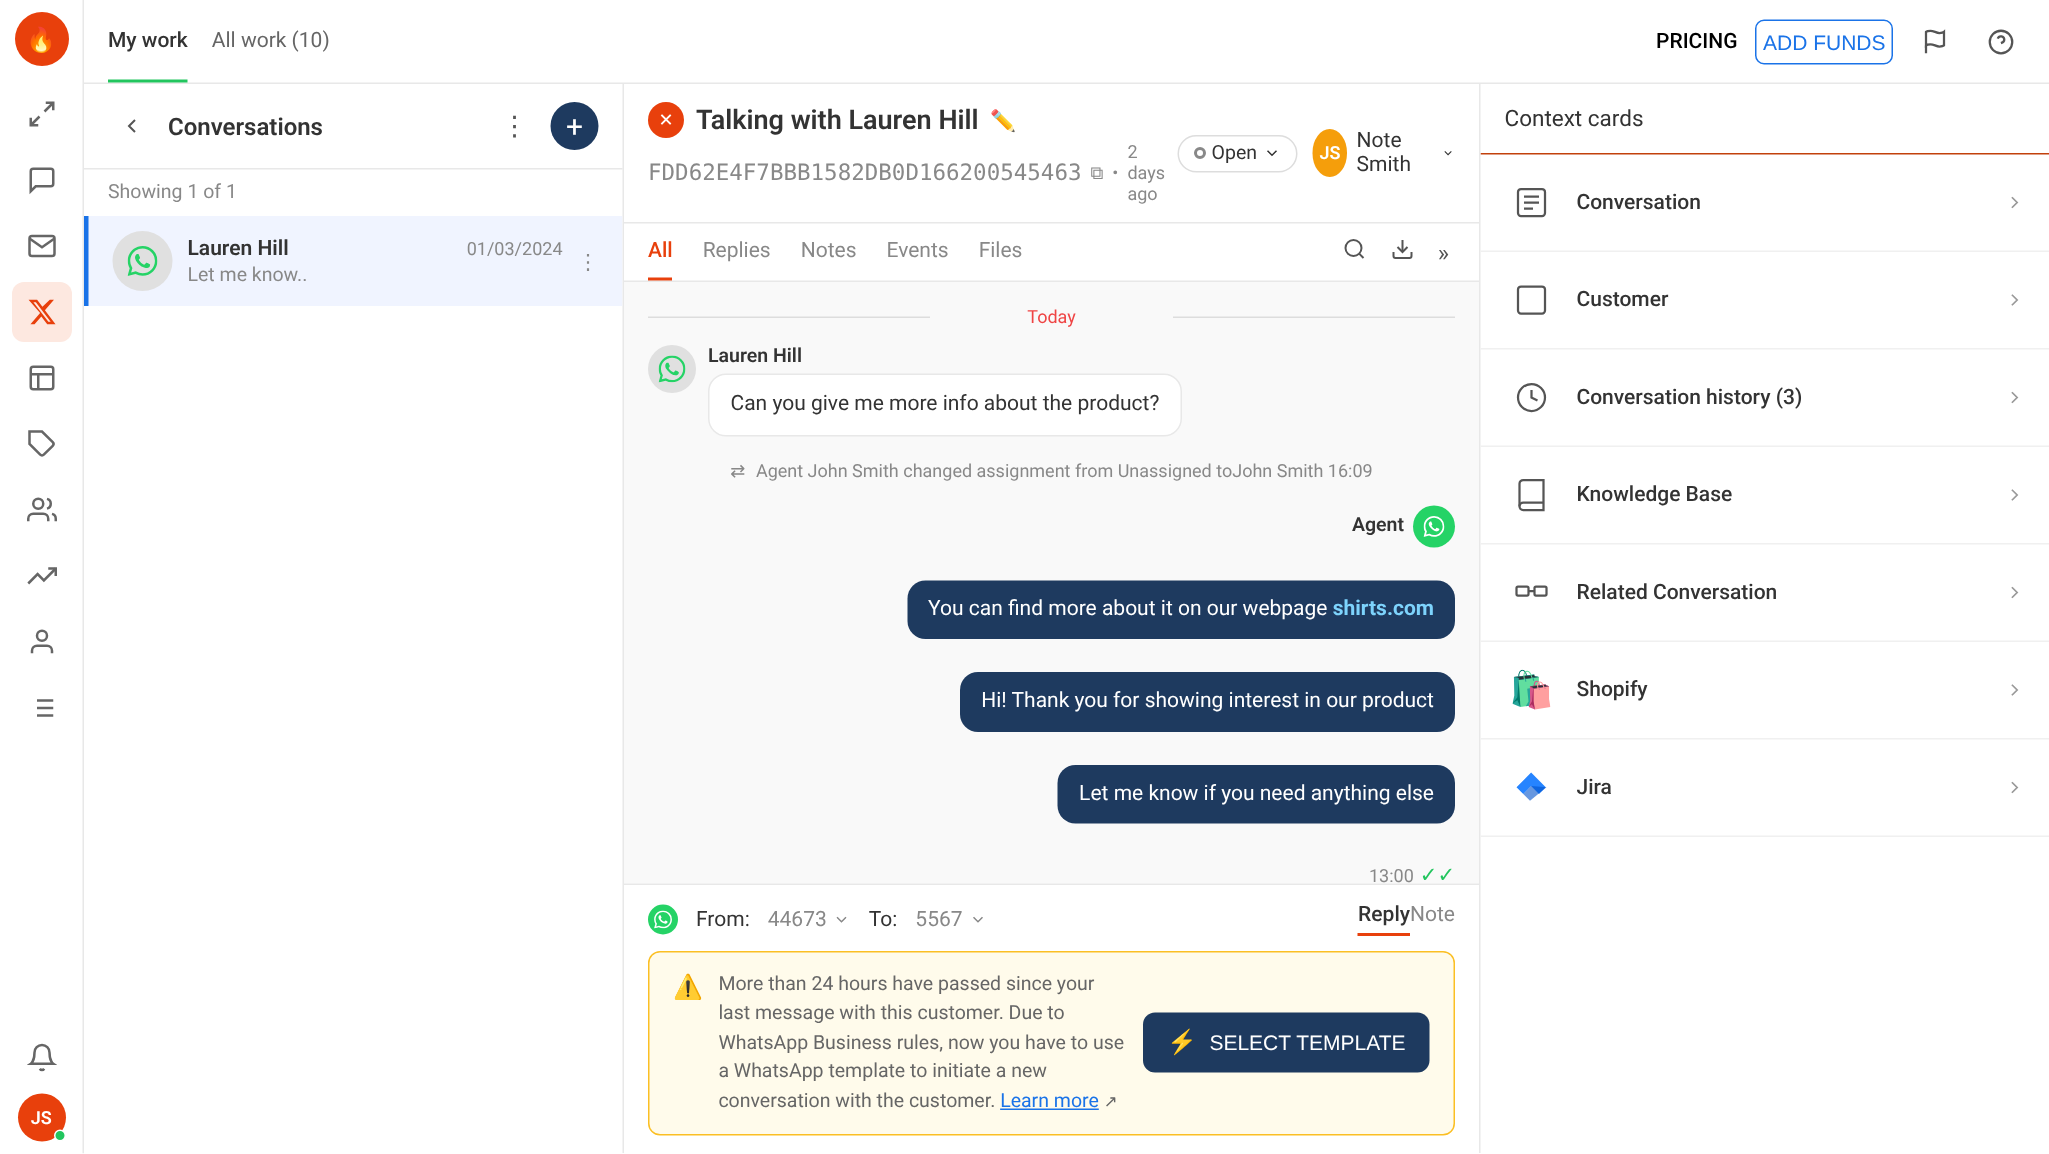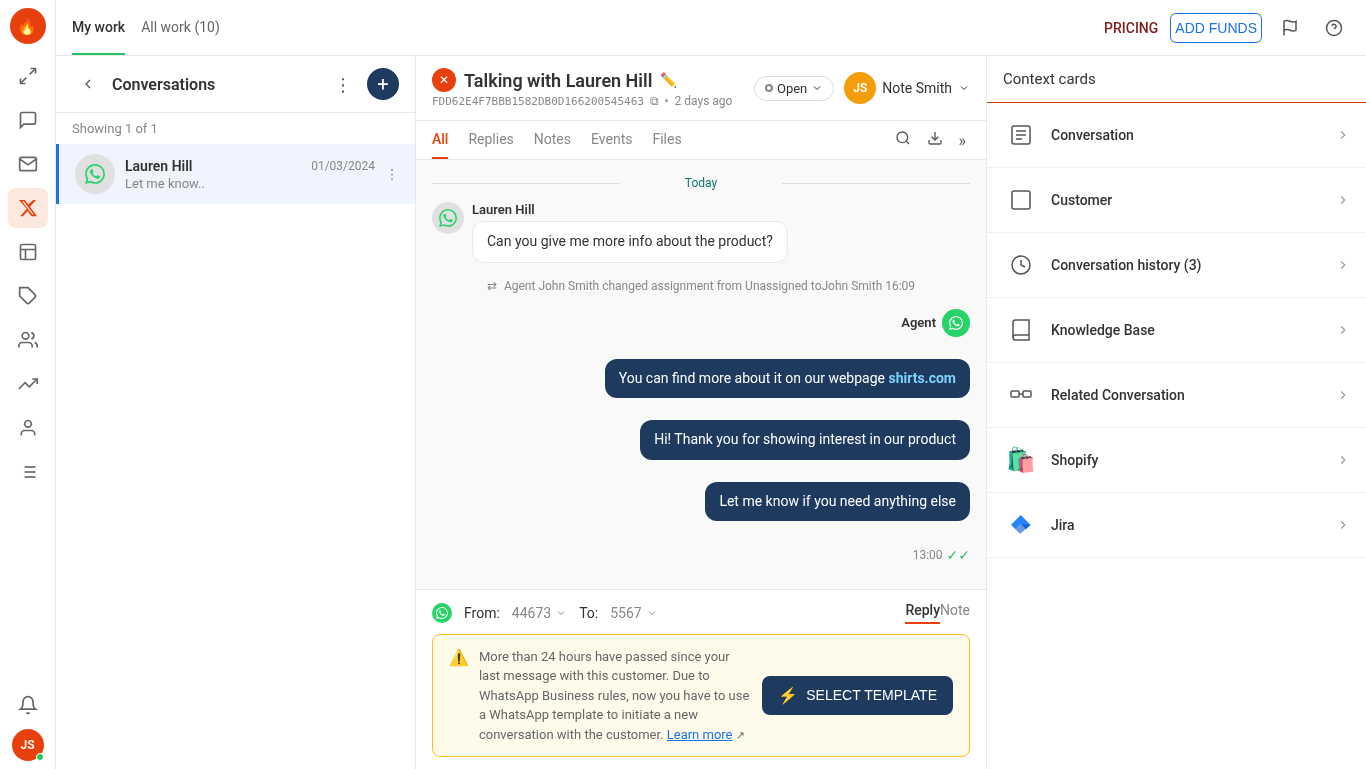--- a/index.html
+++ b/index.html
@@ -108,21 +108,21 @@
       border-bottom: 2px solid #22c55e;
       font-weight: 500;
     }
     .header-right {
       margin-left: auto;
       display: flex;
       align-items: center;
       gap: 12px;
     }
     .pricing-link {
-      color: #7f1d1d;
+      color: #000000;
       font-weight: 500;
       cursor: pointer;
       font-size: 14px;
     }
     .add-funds-btn {
       border: 1px solid #1a73e8;
       color: #1a73e8;
       padding: 6px 4px;
       border-radius: 6px;
       cursor: pointer;
@@ -349,21 +349,21 @@
       overflow-y: auto;
       padding: 16px;
       background: #f9f9f9;
       display: flex;
       flex-direction: column;
       gap: 12px;
     }
     .date-divider {
       text-align: center;
       font-size: 12px;
-      color: #0f766e;
+      color: #ef4444;
       position: relative;
     }
     .date-divider::before, .date-divider::after {
       content: '';
       position: absolute;
       top: 50%;
       width: 35%;
       height: 1px;
       background: #ddd;
     }
@@ -703,21 +703,21 @@
     <div class="chat-area">
 
       <div class="chat-header">
         <div style="display:flex; flex-direction:column; flex:1;">
           <div style="display:flex; align-items:center; gap:8px;">
             <div class="chat-close-btn">✕</div>
             <span class="chat-title">Talking with Lauren Hill</span>
             <span class="chat-edit-icon">✏️</span>
           </div>
           <div class="chat-meta">
-            <span class="chat-id" style="font-size:11px;">FDD62E4F7BBB1582DB0D166200545463</span>
+            <span class="chat-id" style="font-size:15px;">FDD62E4F7BBB1582DB0D166200545463</span>
             <span style="cursor:pointer;">⧉</span>
             <span>•</span>
             <span>2 days ago</span>
           </div>
         </div>
         <div class="chat-header-right">
           <div class="status-badge">
             <div class="status-dot"></div>
             <span>Open</span>
             <svg width="12" height="12" viewBox="0 0 24 24" fill="none" stroke="currentColor" stroke-width="2">

